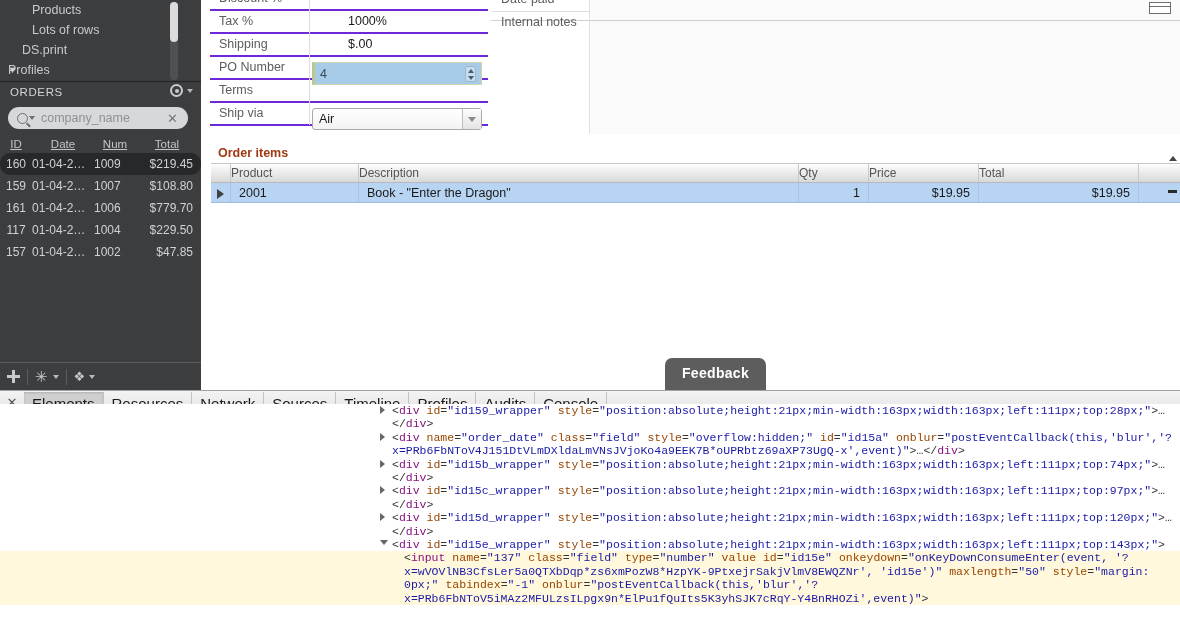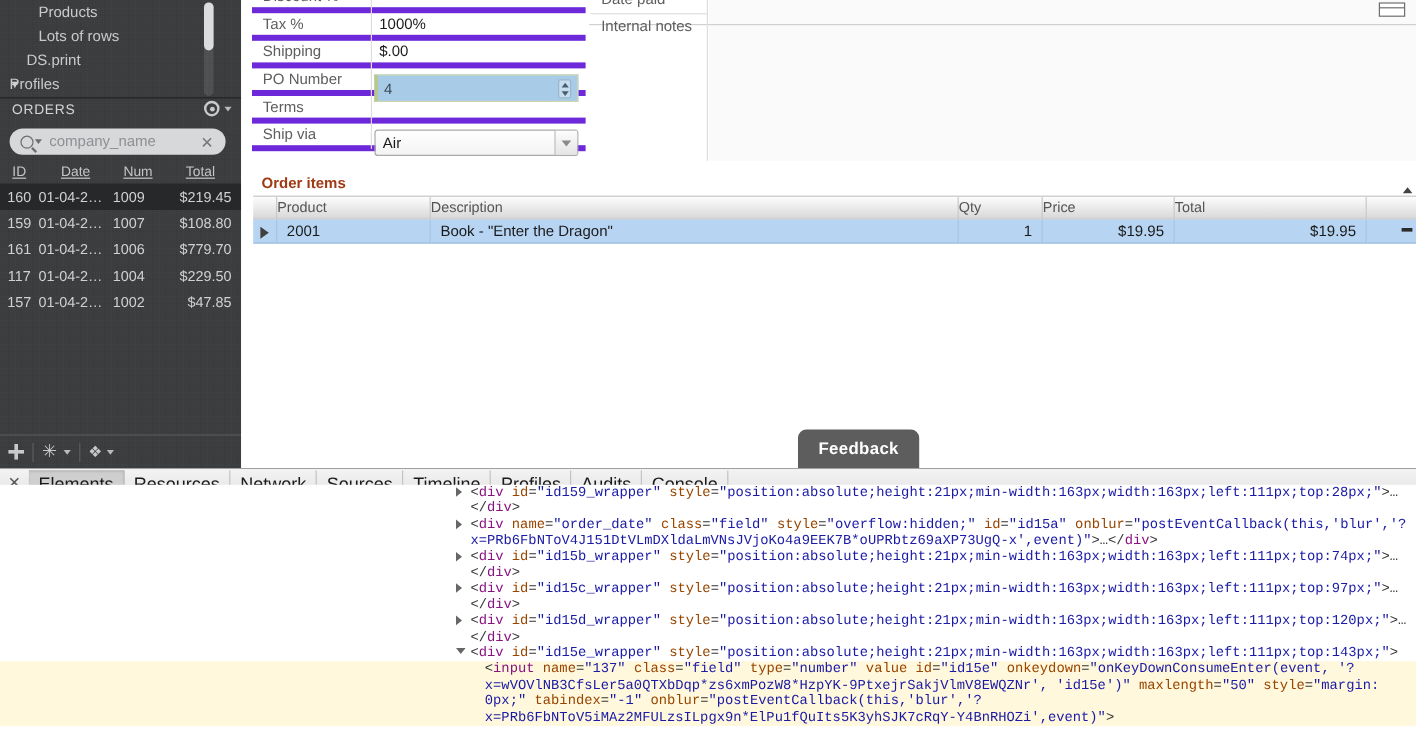--- a/index.html
+++ b/index.html
@@ -158,21 +158,21 @@
     text-align: center;
     line-height: 18px;
   }
   .ogrid-row {
     display: flex;
     height: 22px;
     font-size: 12px;
     color: #d0d1d3;
     align-items: center;
   }
-  .ogrid-row.sel { background: #262829; }
+  .ogrid-row.sel { background: #262829; border-radius: 10px; }
   .c-id    { width: 32px; text-align: center; }
   .c-date  { width: 62px; text-align: left; }
   .c-num   { width: 42px; text-align: left; }
   .c-total { width: 62px; text-align: right; padding-right: 5px; }
   .ogrid-head .c-id    { text-align: center; }
   .ogrid-head .c-date  { text-align: center; }
   .ogrid-head .c-num   { text-align: center; }
   .ogrid-head .c-total { text-align: center; padding-right: 0; }
 
   .side-toolbar {
@@ -200,22 +200,23 @@
     width: 979px; height: 390px;
     background: #ffffff;
   }
   .form-left {
     position: absolute; left: 9px; top: -12px;
     width: 278px;
   }
   .frow {
     display: flex;
     height: 23px;
-    border-bottom: 5px solid #6d28d9;
+    border-bottom: 2px solid #6d28d9;
     align-items: center;
+    gap: 32px;
   }
   .flabel {
     width: 100px;
     font-size: 12.5px;
     color: #5d5d5d;
     padding-left: 9px;
     border-right: 1px solid #dedede;
     height: 23px; line-height: 23px;
     flex: none;
   }

